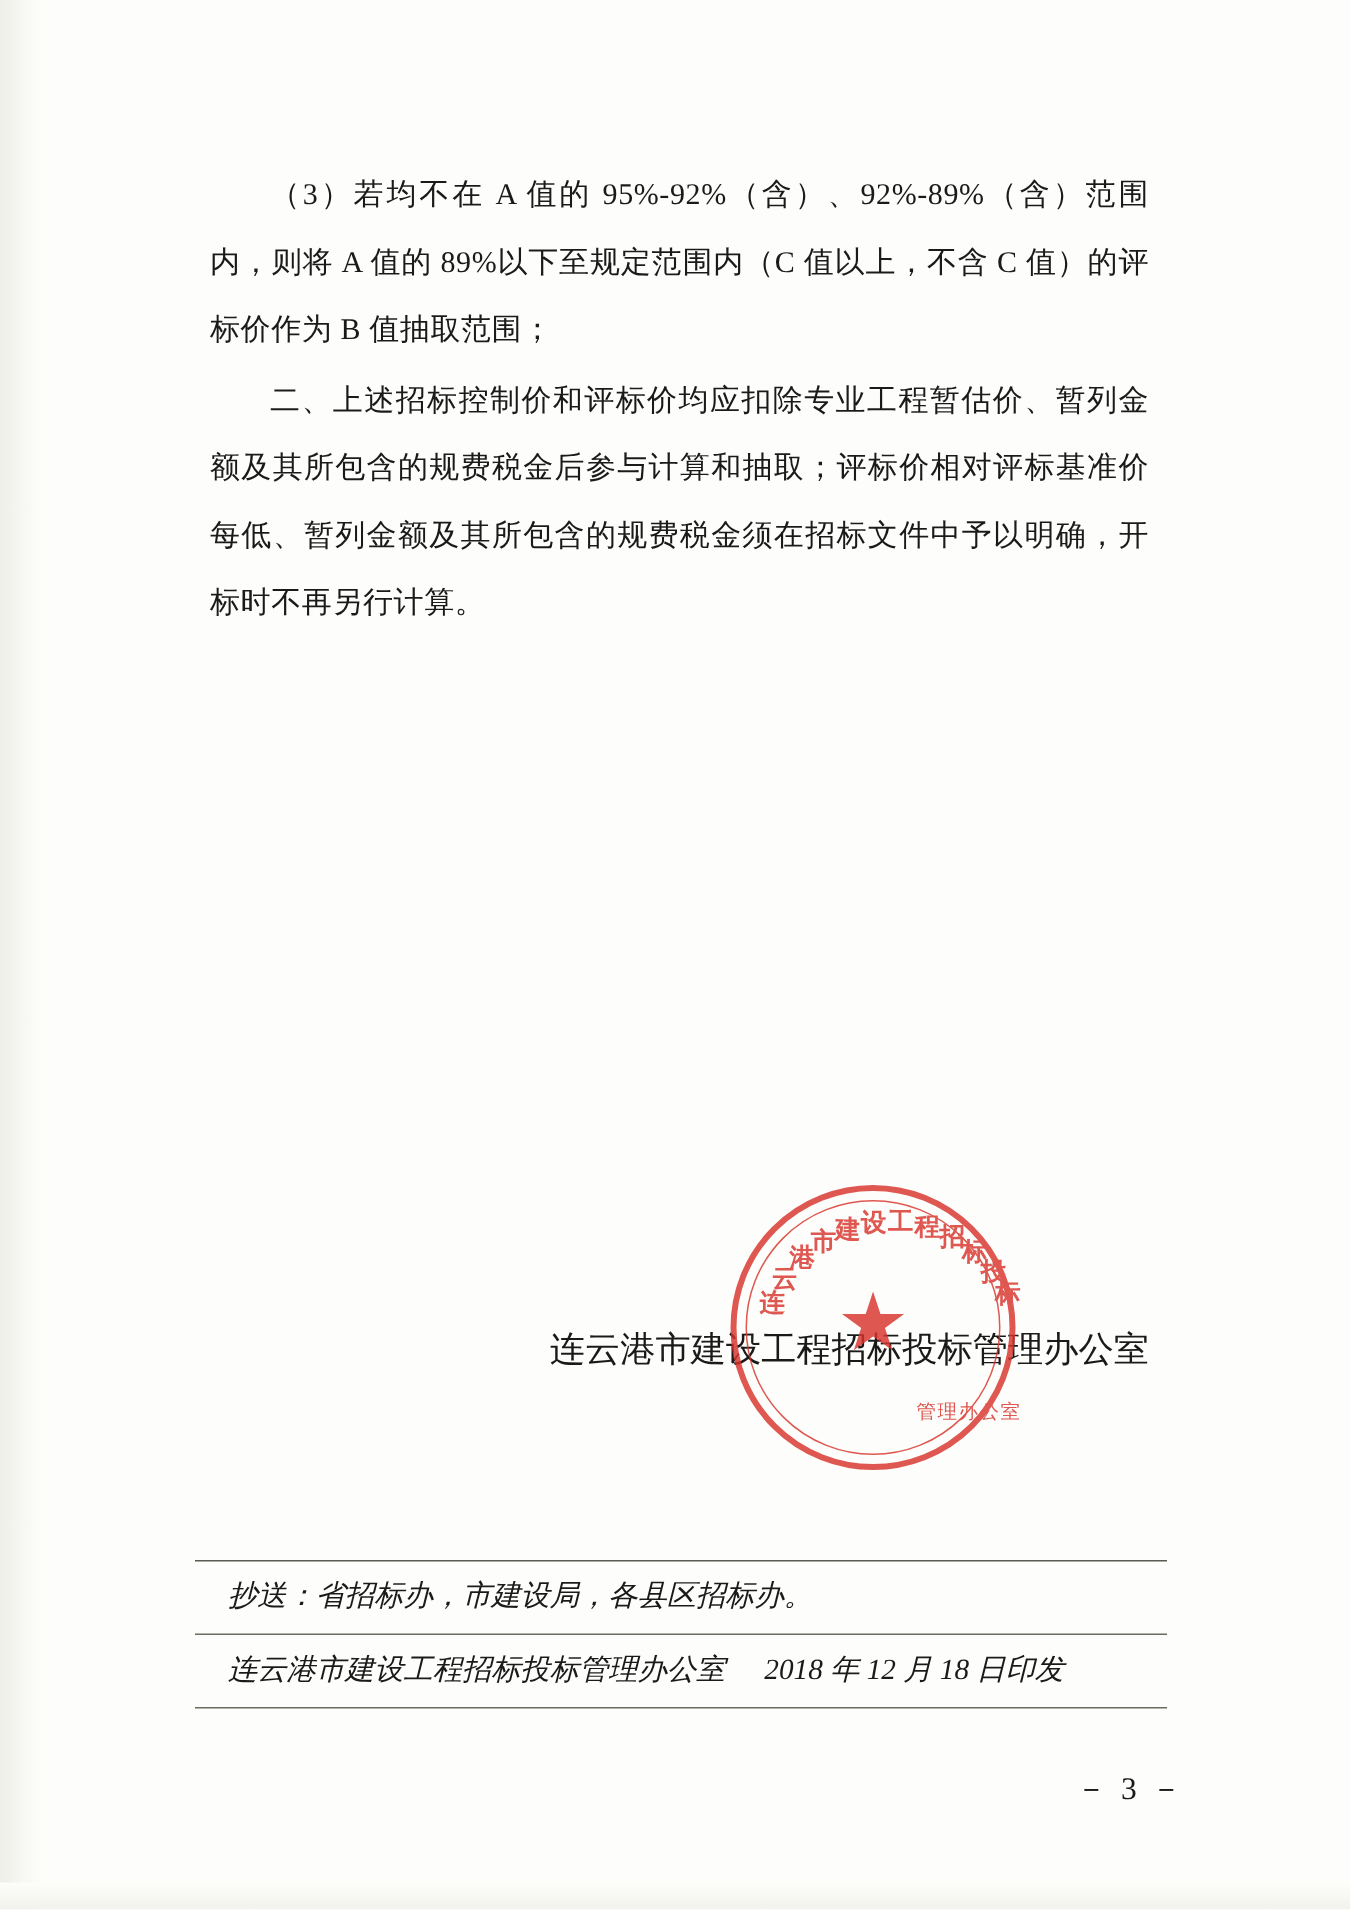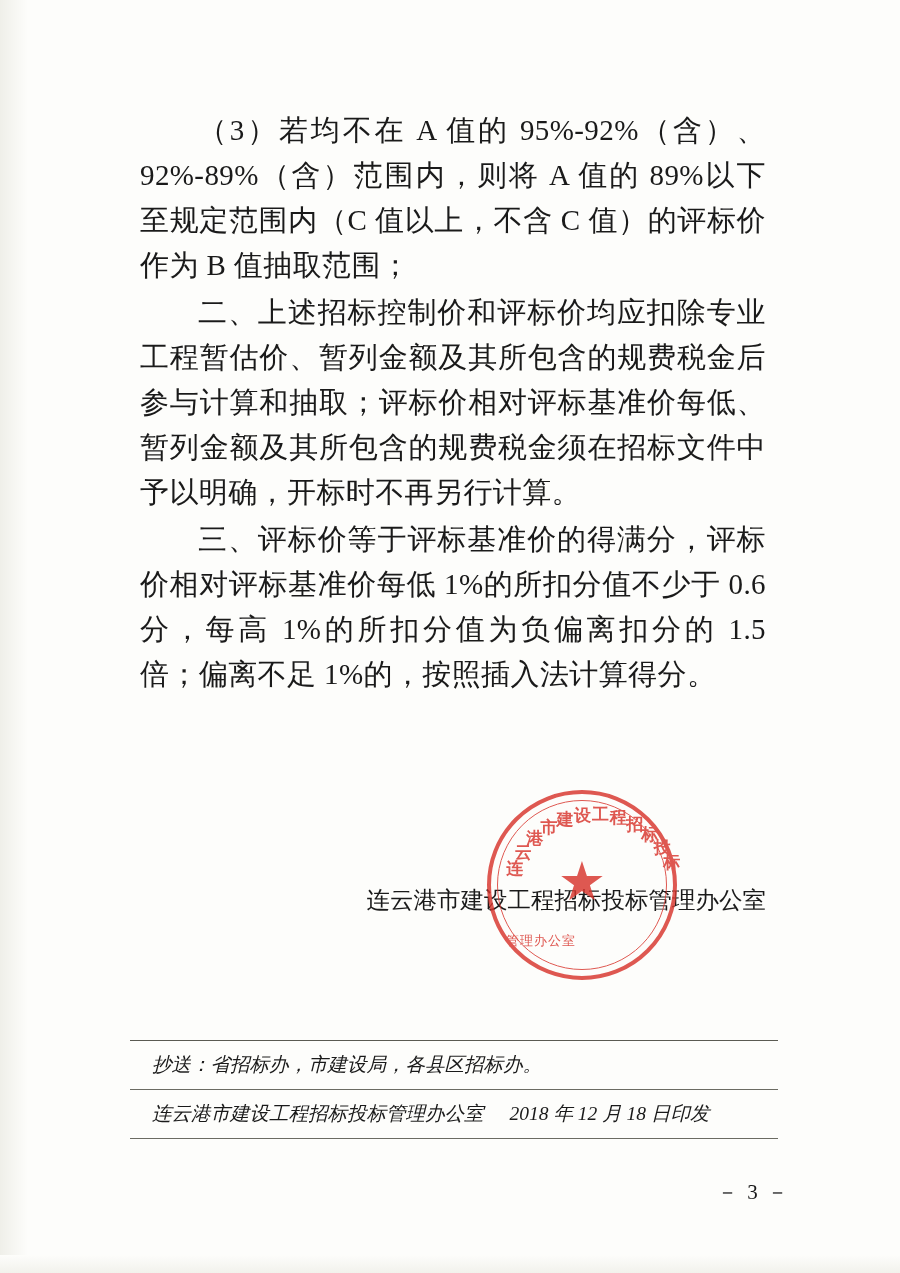--- a/index.html
+++ b/index.html
@@ -34,21 +34,21 @@
     left: 0; bottom: 0;
     width: 900px; height: 18px;
     background: linear-gradient(to top, #f2f2ec, #fdfdfb);
   }
 
   .body-text {
     position: absolute;
     left: 140px;
     top: 108px;
     width: 626px;
-    font-size: 29px;
+    font-size: 20px;
     line-height: 45px;
     letter-spacing: 0.4px;
     text-align: justify;
     text-justify: inter-ideograph;
   }
   .para {
     margin: 0 0 0 0;
     text-indent: 2em;
     padding-bottom: 2px;
   }
@@ -112,23 +112,23 @@
     font-size: 17px;
     font-weight: bold;
     color: #d8342c;
     font-family: "Liberation Serif", serif;
     transform-origin: 0 0;
     white-space: nowrap;
   }
   .seal-sub {
     position: absolute;
     width: 190px;
-    text-align: left;
+    text-align: right;
     bottom: 26px;
-    left: 15px;
+    left: 0;
     font-size: 13px;
     color: #d8342c;
     letter-spacing: 1px;
   }
 
   
   .footer {
     position: absolute;
     left: 130px;
     top: 1040px;
@@ -169,21 +169,20 @@
 </head>
 <body>
 
 <div class="page">
   <div class="scan-edge-left"></div>
   <div class="scan-edge-bottom"></div>
 
   <div class="body-text">
     <p class="para">（3）若均不在 A 值的 95%-92%（含）、92%-89%（含）范围内，则将 A 值的 89%以下至规定范围内（C 值以上，不含 C 值）的评标价作为 B 值抽取范围；</p>
     <p class="para">二、上述招标控制价和评标价均应扣除专业工程暂估价、暂列金额及其所包含的规费税金后参与计算和抽取；评标价相对评标基准价每低、暂列金额及其所包含的规费税金须在招标文件中予以明确，开标时不再另行计算。</p>
-    <p class="para">三、评标价等于评标基准价的得满分，评标价相对评标基准价每低 1%的所扣分值不少于 0.6 分，每高 1%的所扣分值为负偏离扣分的 1.5 倍；偏离不足 1%的，按照插入法计算得分。</p>
   </div>
 
   <div class="sign-block">
     <span class="sign-line">连云港市建设工程招标投标管理办公室</span>
   </div>
 
   <div class="seal">
     <div class="seal-inner"></div>
     <div class="seal-text">
       <span style="transform: rotate(-68deg) translate(0,-86px) rotate(68deg);">连</span>

